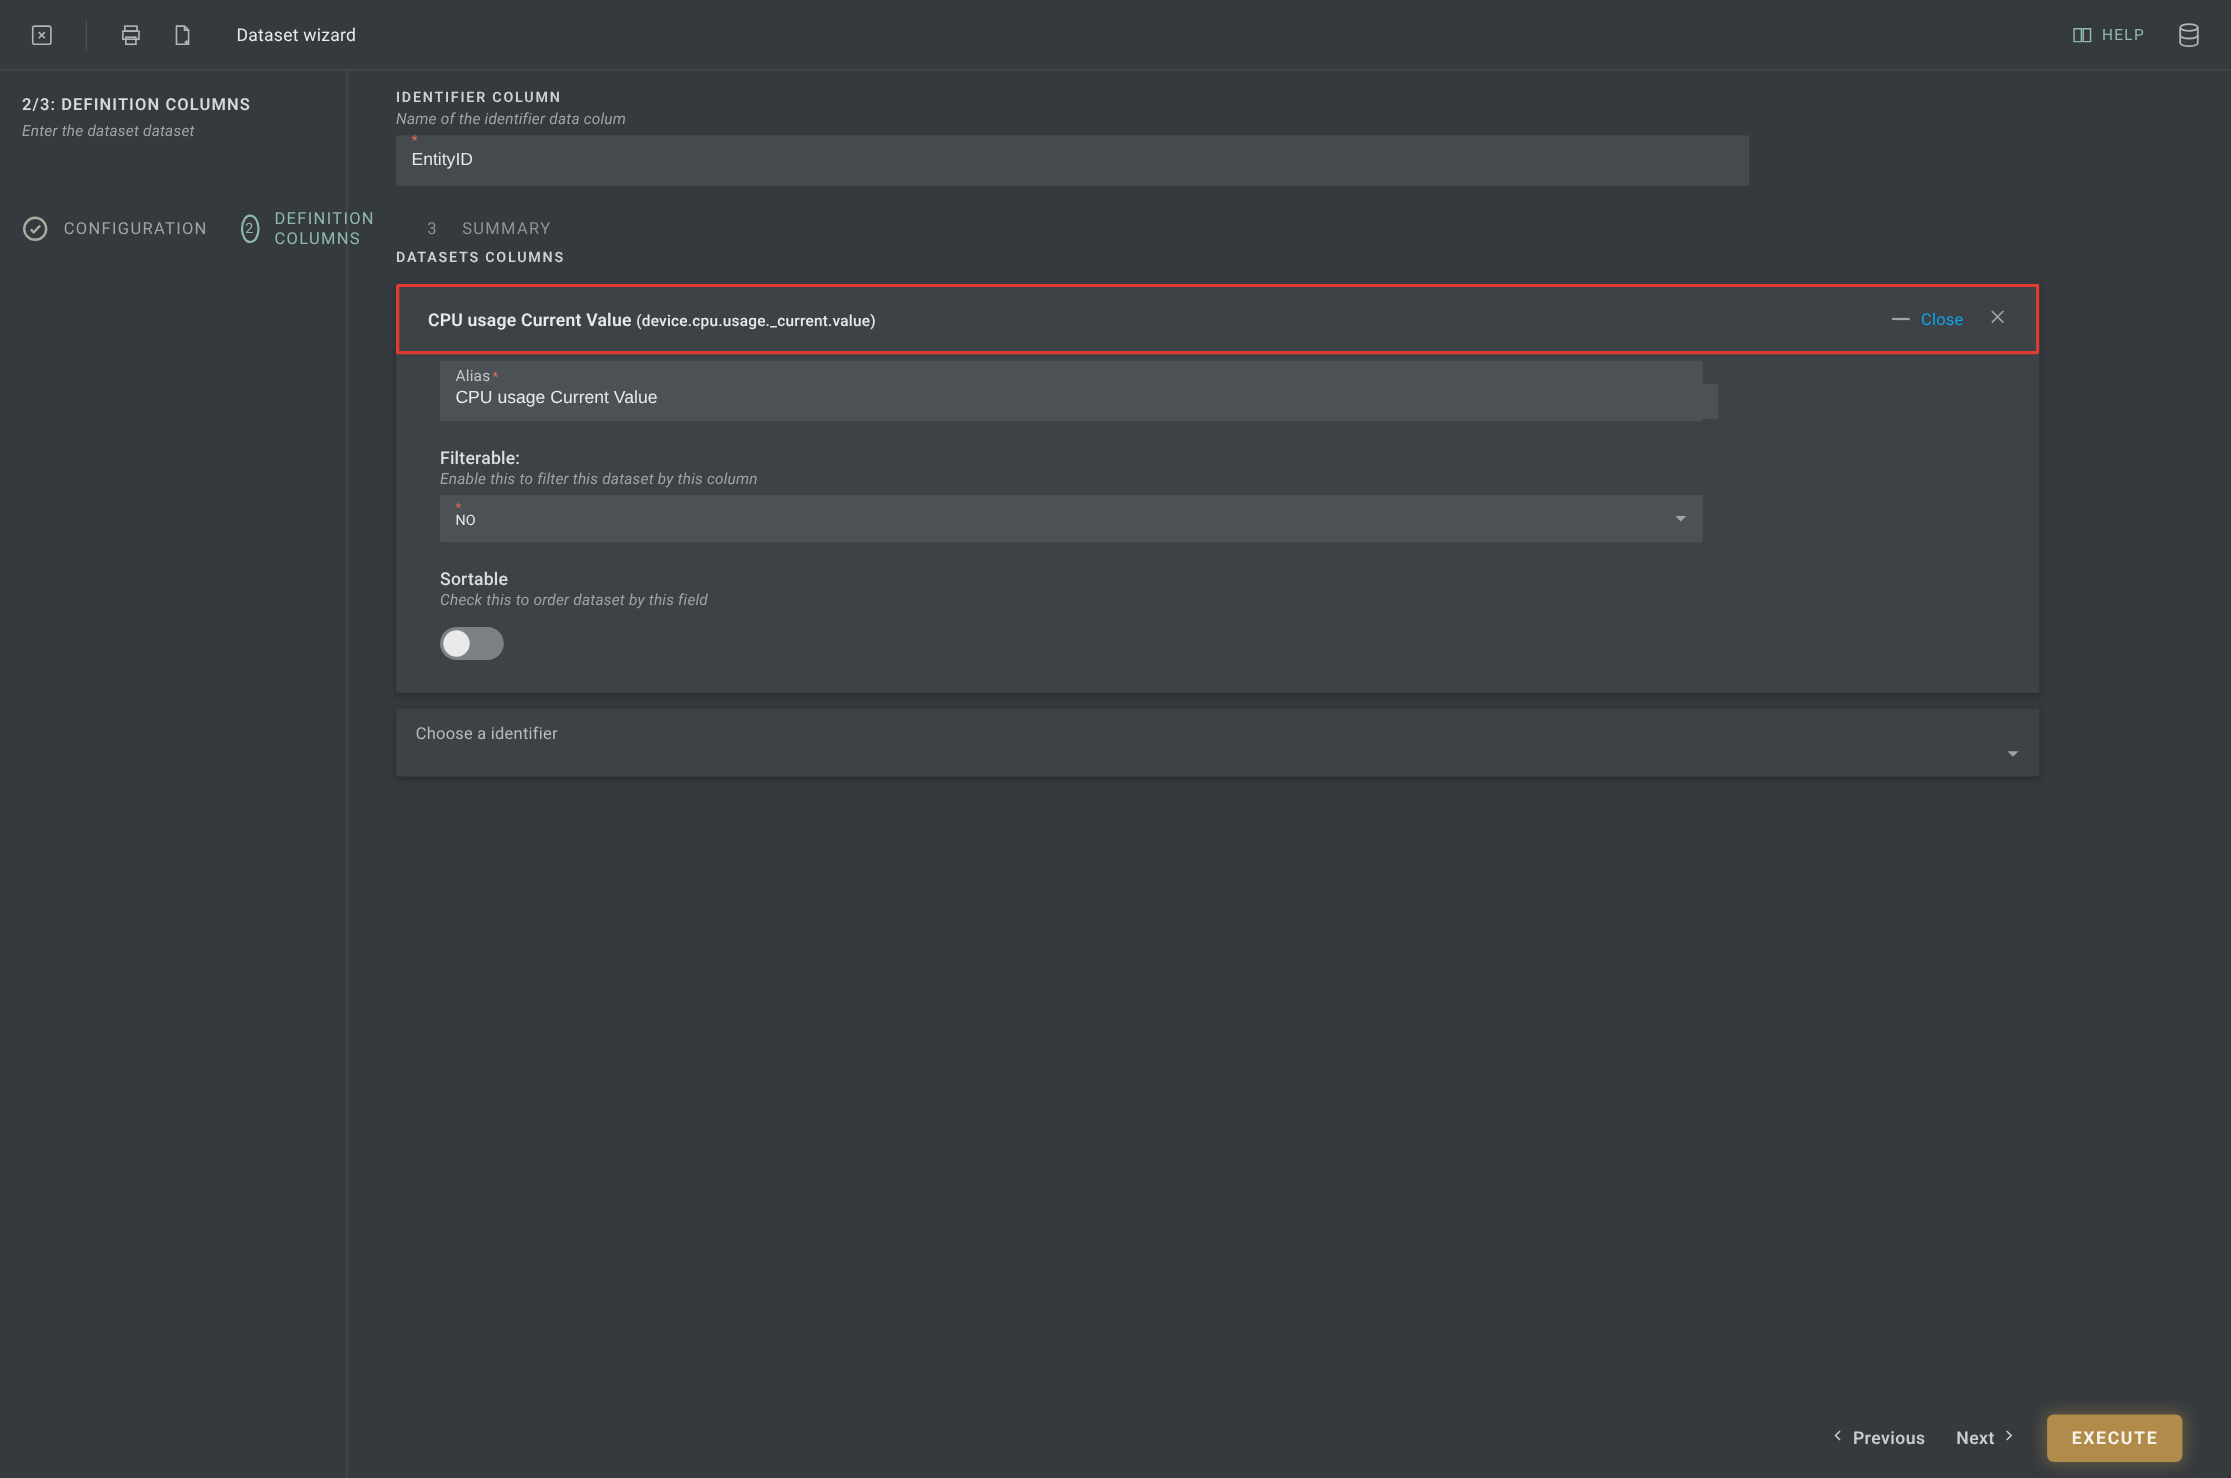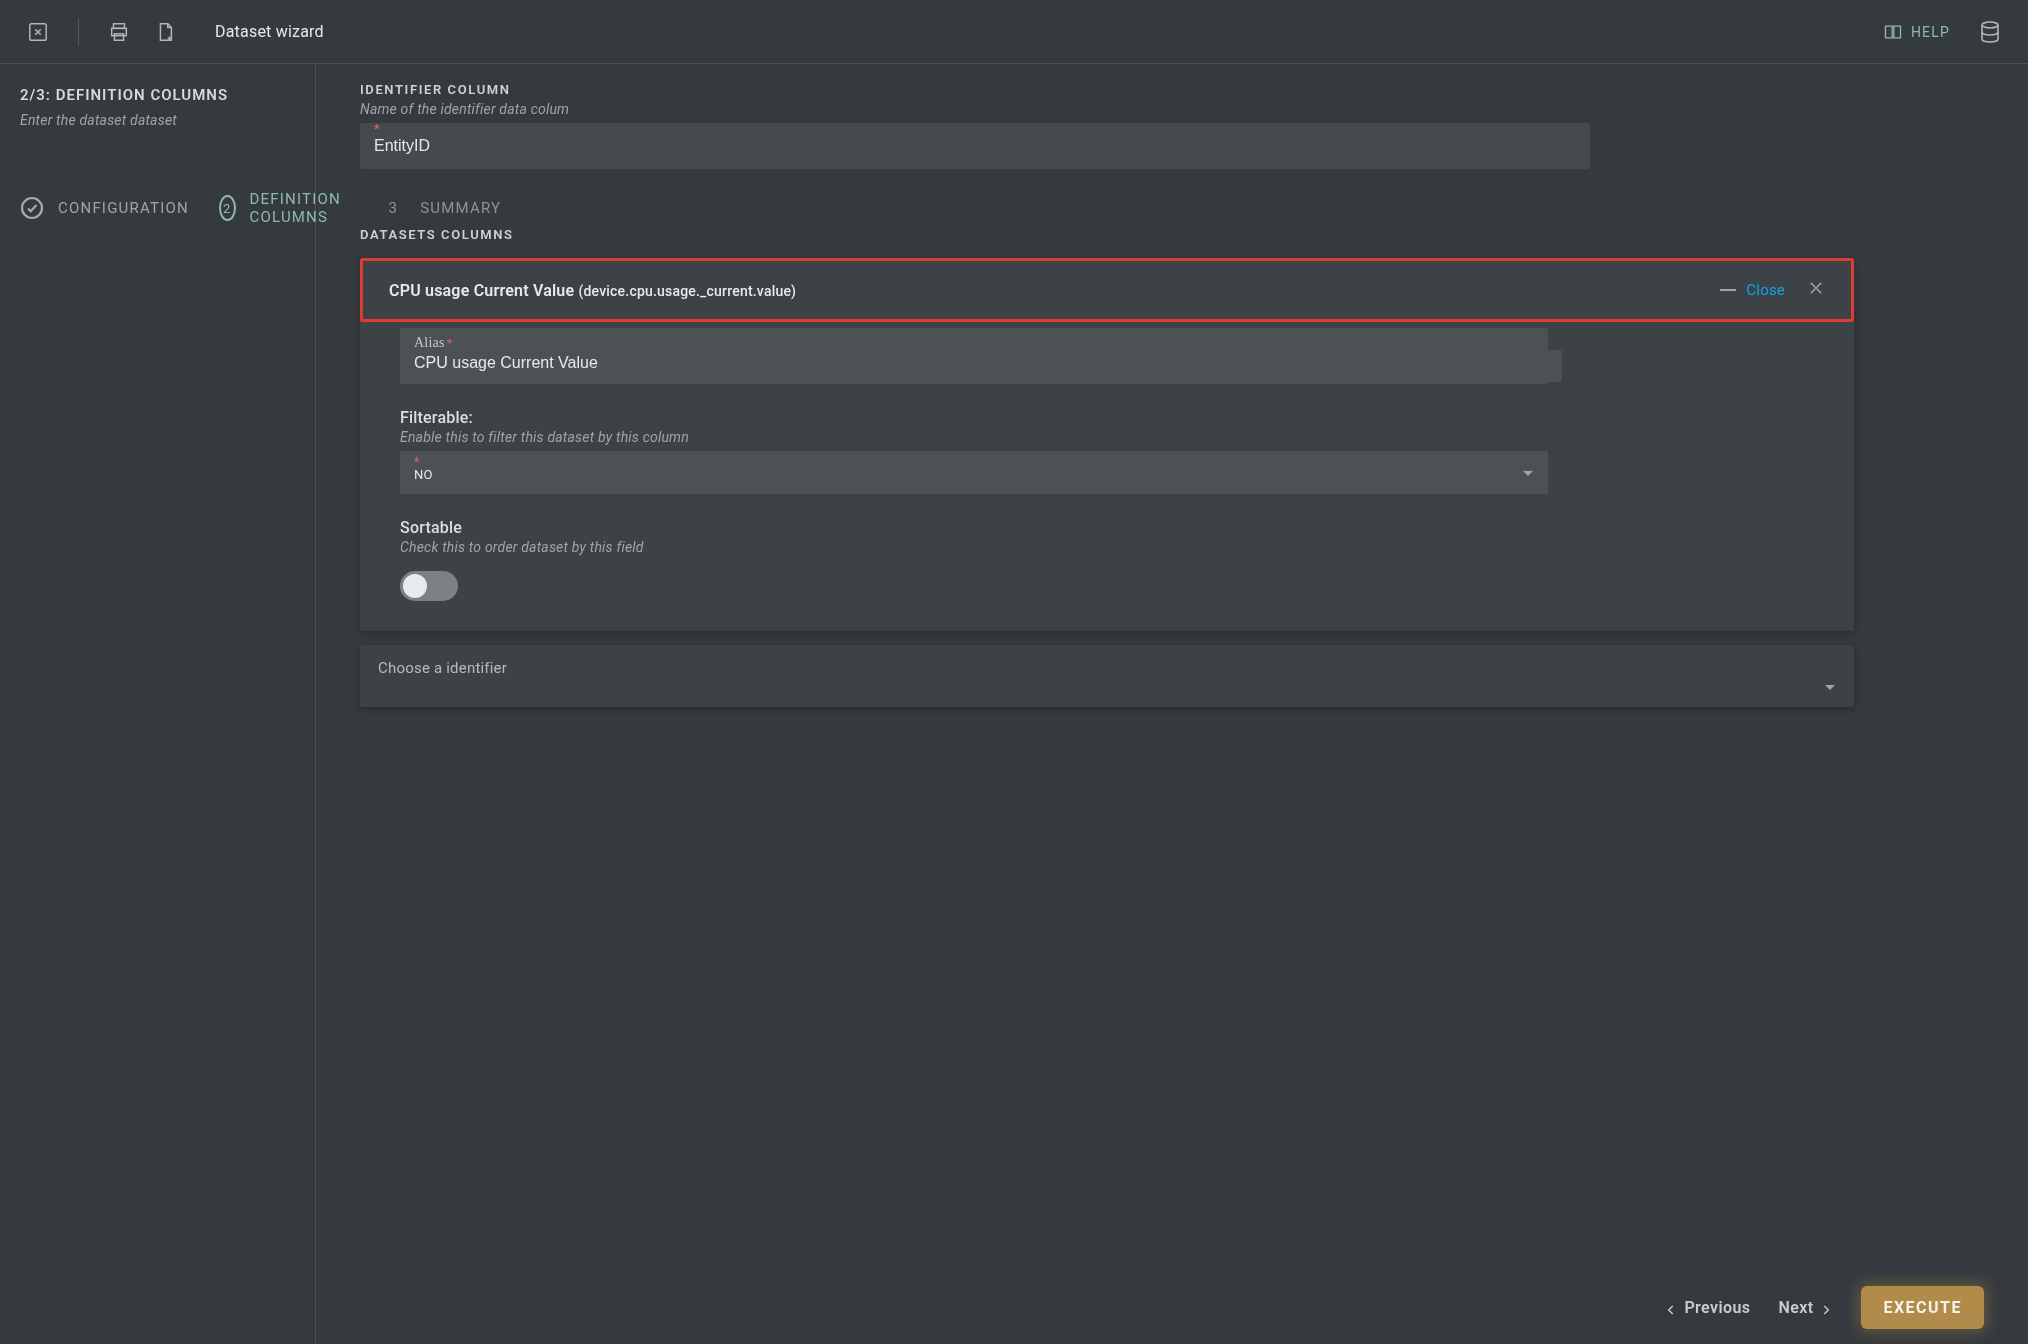--- a/index.html
+++ b/index.html
@@ -78,21 +78,21 @@
   .panel-title { color:#e7e9eb; font-weight:600; font-size:16px; }
   .panel-title .path { font-weight:500; font-size:14px; color:#e7e9eb; }
   .panel-actions { margin-left:auto; display:flex; align-items:center; gap:22px; }
   .close-lbl { display:flex; align-items:center; gap:10px; color:#0ea5e9; font-size:15px; cursor:pointer; }
   .close-lbl .minus { width:16px; height:2px; background:#9ea4a9; }
   .x-btn { color:#9ea4a9; cursor:pointer; font-size:16px; }
   .x-btn svg { stroke:#9ea4a9; stroke-width:2; fill:none; }
 
   .panel-body { padding:4px 40px 30px 40px; }
   .field-block { margin-top:2px; }
-  .inline-label { font-size:14px; color:#c5c8cb;font-family:Liberation Serif, serif; }
+  .inline-label { font-size:14px; color:#c5c8cb; }
   .inline-label .star { color:#e06a5a; margin-left:2px; font-size:12px; }
   .value-input {
     width:1148px; background:#4c5156; border:none; color:#e7e9eb;
     padding:4px 0 10px 0; font-size:16px; border-radius:2px;
     margin-top:-1px;
   }
   .input-wrap{
     background:#4c5156; padding:6px 14px 2px 14px; width:1148px; border-radius:2px;
   }
 
@@ -125,21 +125,21 @@
   .choose-ds .ds-label{ color:#b6babd; font-size:15px; }
   .choose-ds .select-caret{ right:18px; bottom:12px; top:auto; transform:none; }
 
   
   .footer{
     position:absolute; left:0; right:0; bottom:0; height:74px;
     display:flex; align-items:center; justify-content:flex-end;
     padding:0 44px; gap:28px;
   }
   .fbtn{
-    display:flex; align-items:flex-end; gap:6px; color:#c9cccf; font-size:16px;
+    display:flex; align-items:flex-start; gap:6px; color:#c9cccf; font-size:16px;
     letter-spacing:0.4px; cursor:pointer; font-weight:600;
   }
   .fbtn svg{ stroke:#c9cccf; fill:none; stroke-width:2.4; }
   .exec{
     background:#b08b49; color:#f7f3ea; padding:12px 22px; border-radius:6px;
     font-weight:700; letter-spacing:1.5px; box-shadow: 0 0 14px 4px rgba(176,139,73,0.35);
   }
 </style>
 </head>
 <body>

